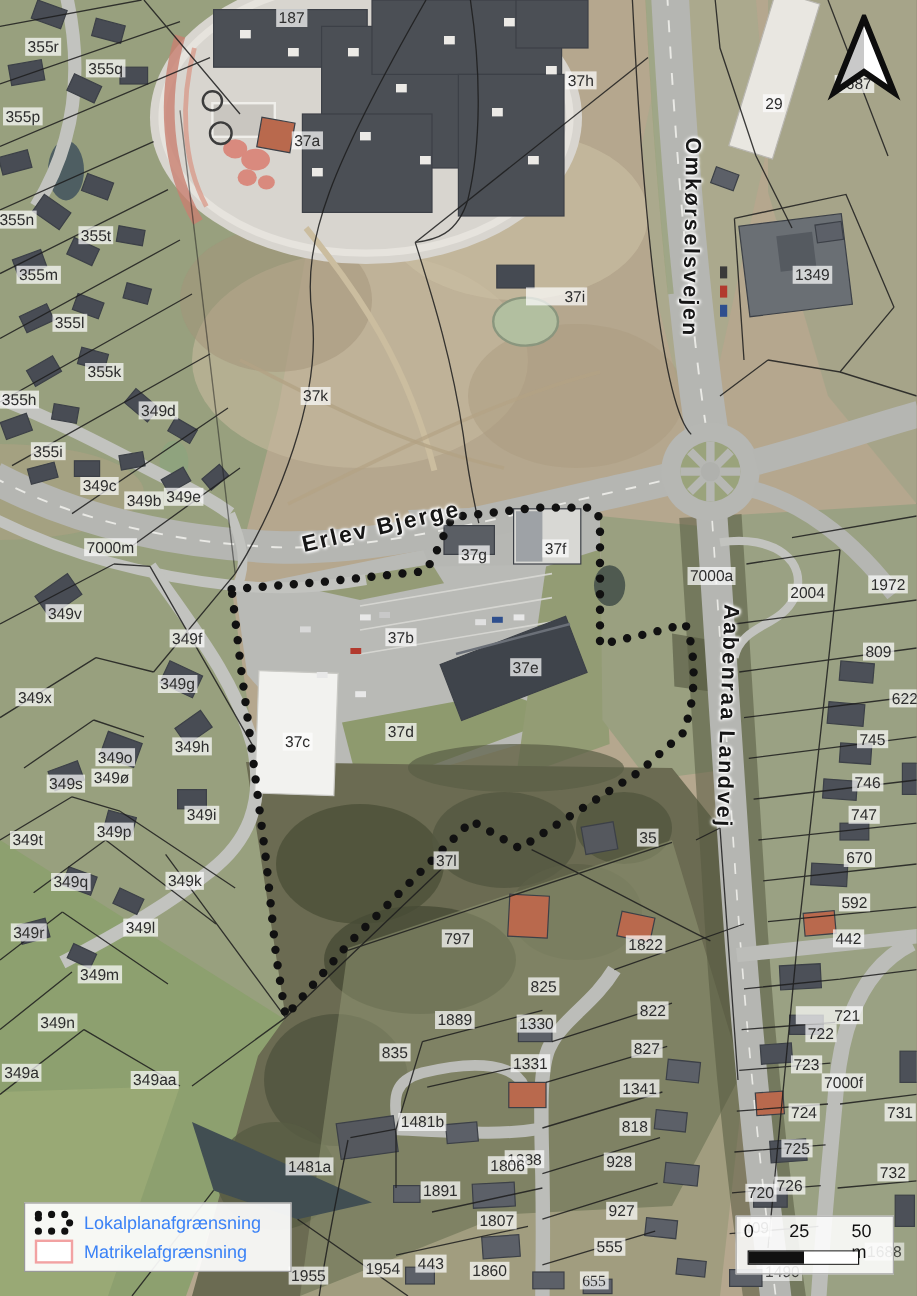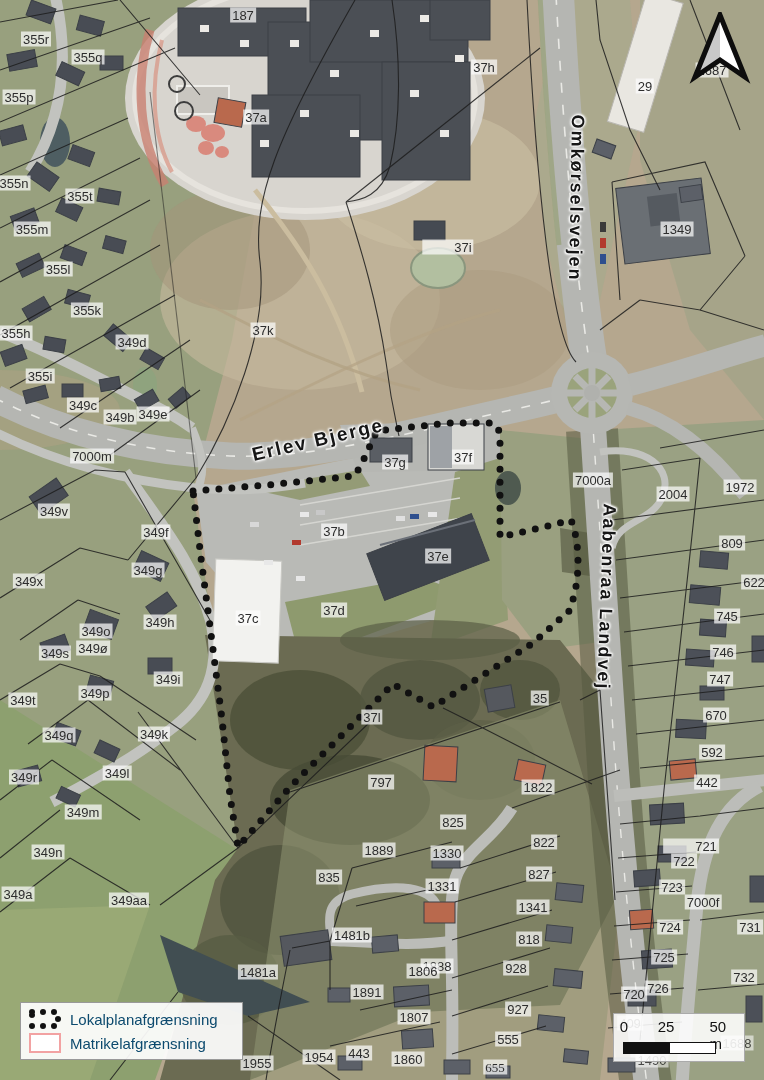--- a/index.html
+++ b/index.html
@@ -11,21 +11,21 @@
     background:rgba(252,252,252,.72);padding:0 2px;white-space:nowrap;z-index:30;}
   .plabel.faint{opacity:.8;z-index:18;}
   .rlabel{position:absolute;transform-origin:center;font-weight:bold;
     font:bold 18px "Liberation Sans",sans-serif;color:#161616;white-space:nowrap;z-index:31;
     text-shadow:0 0 2px #fff,0 0 3px #fff,0 0 4px #fff,1px 1px 2px #fff,-1px -1px 2px #fff;
     letter-spacing:2px;}
   .legend{position:absolute;left:20px;top:1002px;width:223px;height:58px;
     background:rgba(255,255,255,.92);border:1px solid #999;box-sizing:border-box;
     padding:4px 6px;display:flex;flex-direction:column;justify-content:space-around;z-index:40;}
   .lrow{display:flex;align-items:center;gap:7px;}
-  .lrow span{font:15px "Liberation Sans",sans-serif;color:#0c4a6e;}
+  .lrow span{font:15px "Liberation Sans",sans-serif;color:#3b82f6;}
   .scalebar{position:absolute;left:613px;top:1013px;width:132px;height:49px;
     background:rgba(255,255,255,.88);border:1px solid #aaa;box-sizing:border-box;z-index:40;}
   .sb-ticks{position:absolute;left:0;top:4px;width:100%;height:18px;
     font:15px "Liberation Sans",sans-serif;color:#111;}
   .sb-ticks span{position:absolute;transform:translateX(-50%);}
   .sb-bar{position:absolute;left:9px;top:28px;width:91px;height:10px;border:1px solid #111;}
   .sb-bar .b1{position:absolute;left:0;top:0;width:50%;height:100%;background:#111;}
   .sb-bar .b2{position:absolute;left:50%;top:0;width:50%;height:100%;background:#fff;}
   .north{position:absolute;left:688px;top:12px;z-index:35;}
 </style>
@@ -336,21 +336,21 @@
       <span class="plabel" style="left: 88px; top: 57px;">355q</span>
       <span class="plabel" style="left: 19px; top: 97px;">355p</span>
       <span class="plabel" style="left: 256px; top: 117px;">37a</span>
       <span class="plabel" style="left: 484px; top: 67px;">37h</span>
       <span class="plabel" style="left: 645px; top: 86px;">29</span>
       <span class="plabel" style="left: 712px; top: 70px;">1687</span>
       <span class="plabel" style="left: 14px; top: 183px;">355n</span>
       <span class="plabel" style="left: 80px; top: 196px;">355t</span>
       <span class="plabel" style="left: 32px; top: 229px;">355m</span>
       <span class="plabel" style="left: 677px; top: 229px;">1349</span>
-      <span class="plabel" style="left: 448px; top: 247px; padding-left: 32px;">37i</span>
+      <span class="plabel" style="left: 464px; top: 247px; padding-left: 32px;">37i</span>
       <span class="plabel" style="left: 58px; top: 269px;">355l</span>
       <span class="plabel" style="left: 87px; top: 310px;">355k</span>
       <span class="plabel" style="left: 16px; top: 333px;">355h</span>
       <span class="plabel" style="left: 132px; top: 342px;">349d</span>
       <span class="plabel" style="left: 263px; top: 330px;">37k</span>
       <span class="plabel" style="left: 40px; top: 376px;">355i</span>
       <span class="plabel" style="left: 83px; top: 405px;">349c</span>
       <span class="plabel" style="left: 120px; top: 417px;">349b</span>
       <span class="plabel" style="left: 153px; top: 414px;">349e</span>
       <span class="plabel" style="left: 92px; top: 456px;">7000m</span>

